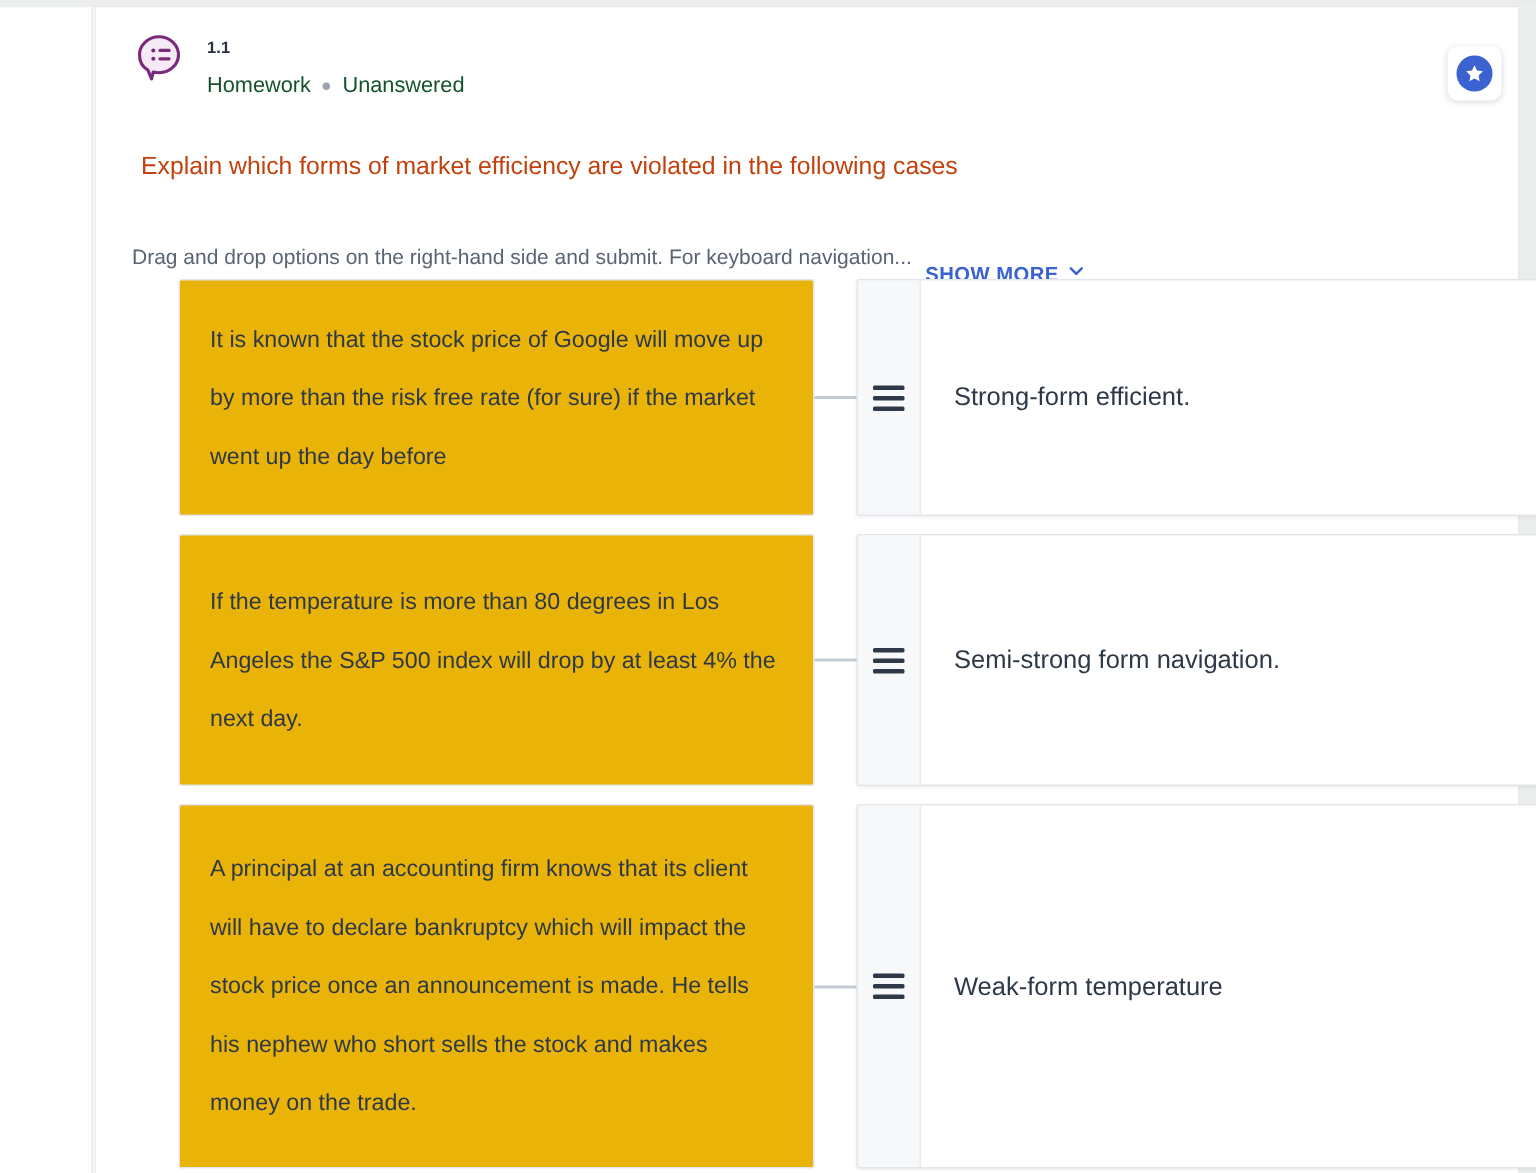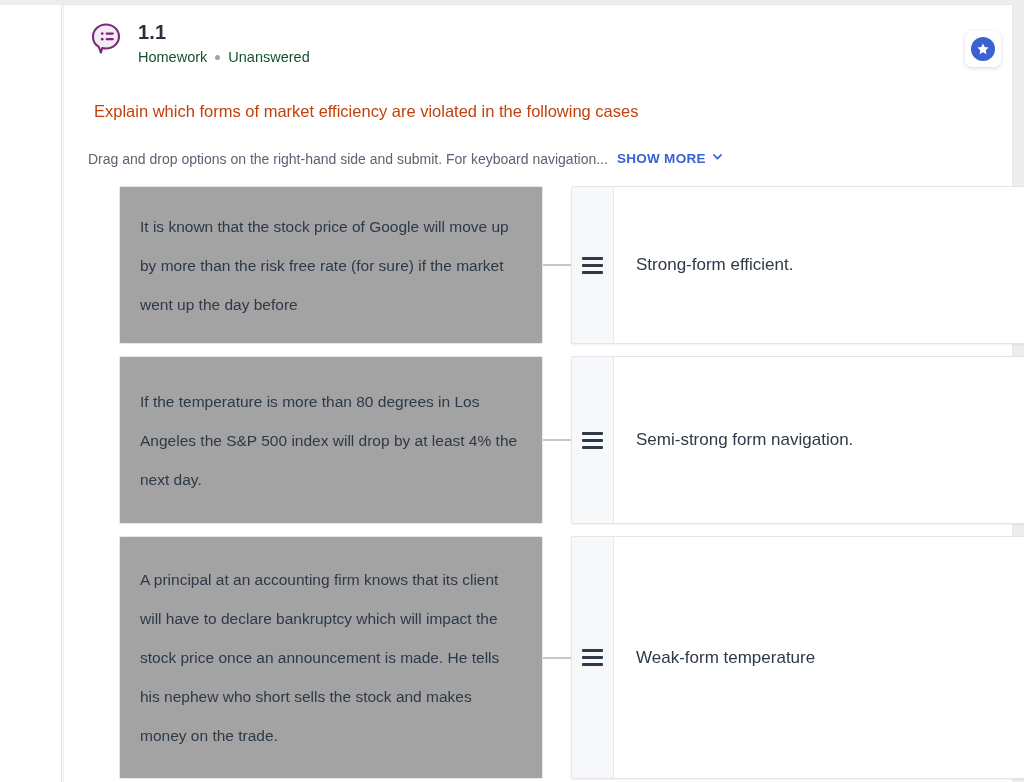--- a/index.html
+++ b/index.html
@@ -72,21 +72,21 @@
   .q-icon {
     width: 34px;
     height: 34px;
     flex: 0 0 34px;
     margin-top: 3px;
   }
 
   .header-text { padding-top: 3px; }
 
   .q-number {
-    font-size: 20px;
+    font-size: 11px;
     font-weight: bold;
     color: #27313f;
     line-height: 20px;
     letter-spacing: .1px;
   }
 
   .q-meta {
     margin-top: 5px;
     font-size: 14.5px;
     color: #14532d;
@@ -154,41 +154,42 @@
 
   .show-more {
     color: #3a62d0;
     font-size: 13.5px;
     font-weight: bold;
     letter-spacing: .3px;
     display: inline-flex;
     align-items: center;
     gap: 5px;
     cursor: pointer;
+    margin-top: 24px;
   }
 
   
   .rows {
     position: absolute;
     top: 181px;
     left: 55px;
     width: 932px;
   }
 
   .row {
     position: relative;
     display: flex;
     align-items: stretch;
     margin-bottom: 12px;
   }
 
   .prompt-card {
     width: 424px;
     flex: 0 0 424px;
-    background: #a3a3a3;
+    background: #eab308;
     border: 1px solid #e2e5e9;
     border-radius: 2px;
     display: flex;
     align-items: center;
     padding: 18px 20px 18px 20px;
   }
 
   .prompt-card .txt {
     font-size: 15.5px;
     color: #2e3947;

